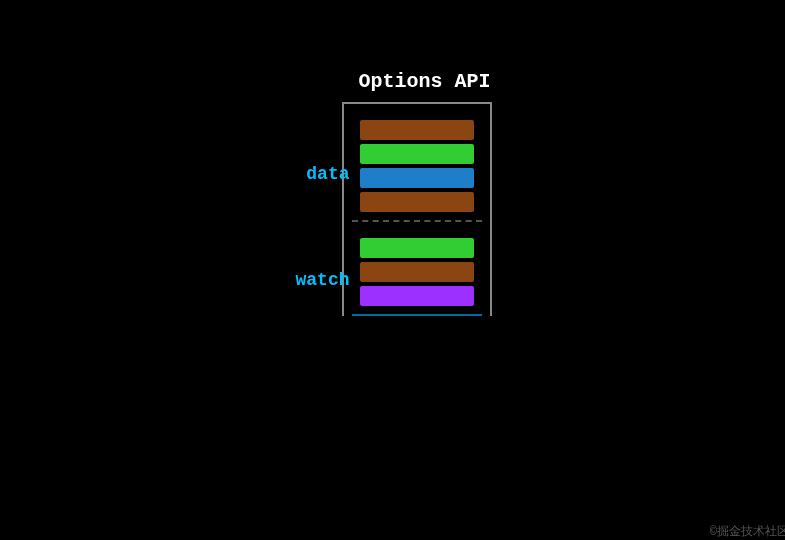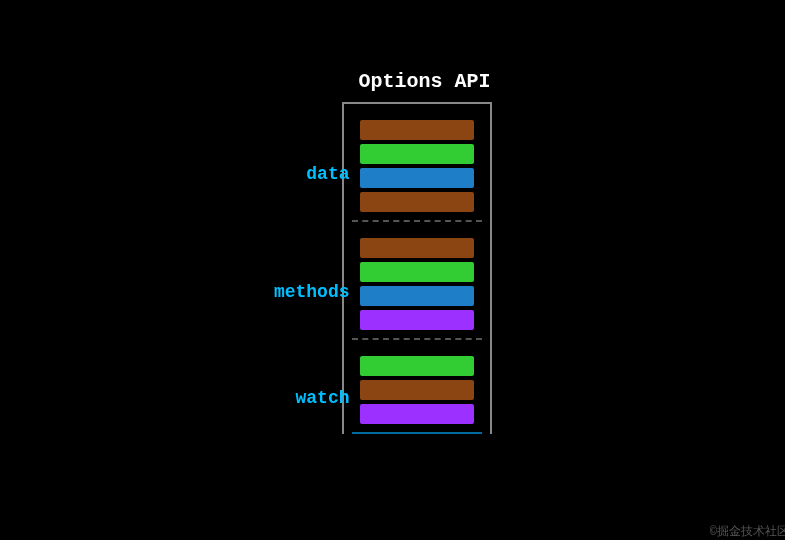--- a/index.html
+++ b/index.html
@@ -85,27 +85,20 @@
     <div class="options-api-box" id="diagram">
 
     <div class="section">
           <span class="section-label">data</span>
           <span class="bar" style="background: rgb(139, 69, 19);"></span>
           <span class="bar" style="background: rgb(50, 205, 50);"></span>
           <span class="bar" style="background: rgb(30, 127, 200);"></span>
           <span class="bar" style="background: rgb(139, 69, 19);"></span>
         </div>
         <div class="section">
-          <span class="section-label">methods</span>
-          <span class="bar" style="background: rgb(139, 69, 19);"></span>
-          <span class="bar" style="background: rgb(50, 205, 50);"></span>
-          <span class="bar" style="background: rgb(30, 127, 200);"></span>
-          <span class="bar" style="background: rgb(155, 48, 255);"></span>
-        </div>
-        <div class="section">
           <span class="section-label">watch</span>
           <span class="bar" style="background: rgb(50, 205, 50);"></span>
           <span class="bar" style="background: rgb(139, 69, 19);"></span>
           <span class="bar" style="background: rgb(155, 48, 255);"></span>
         </div>
       </div>
   </div>
 </div>
 
 <div class="watermark">©掘金技术社区</div>

